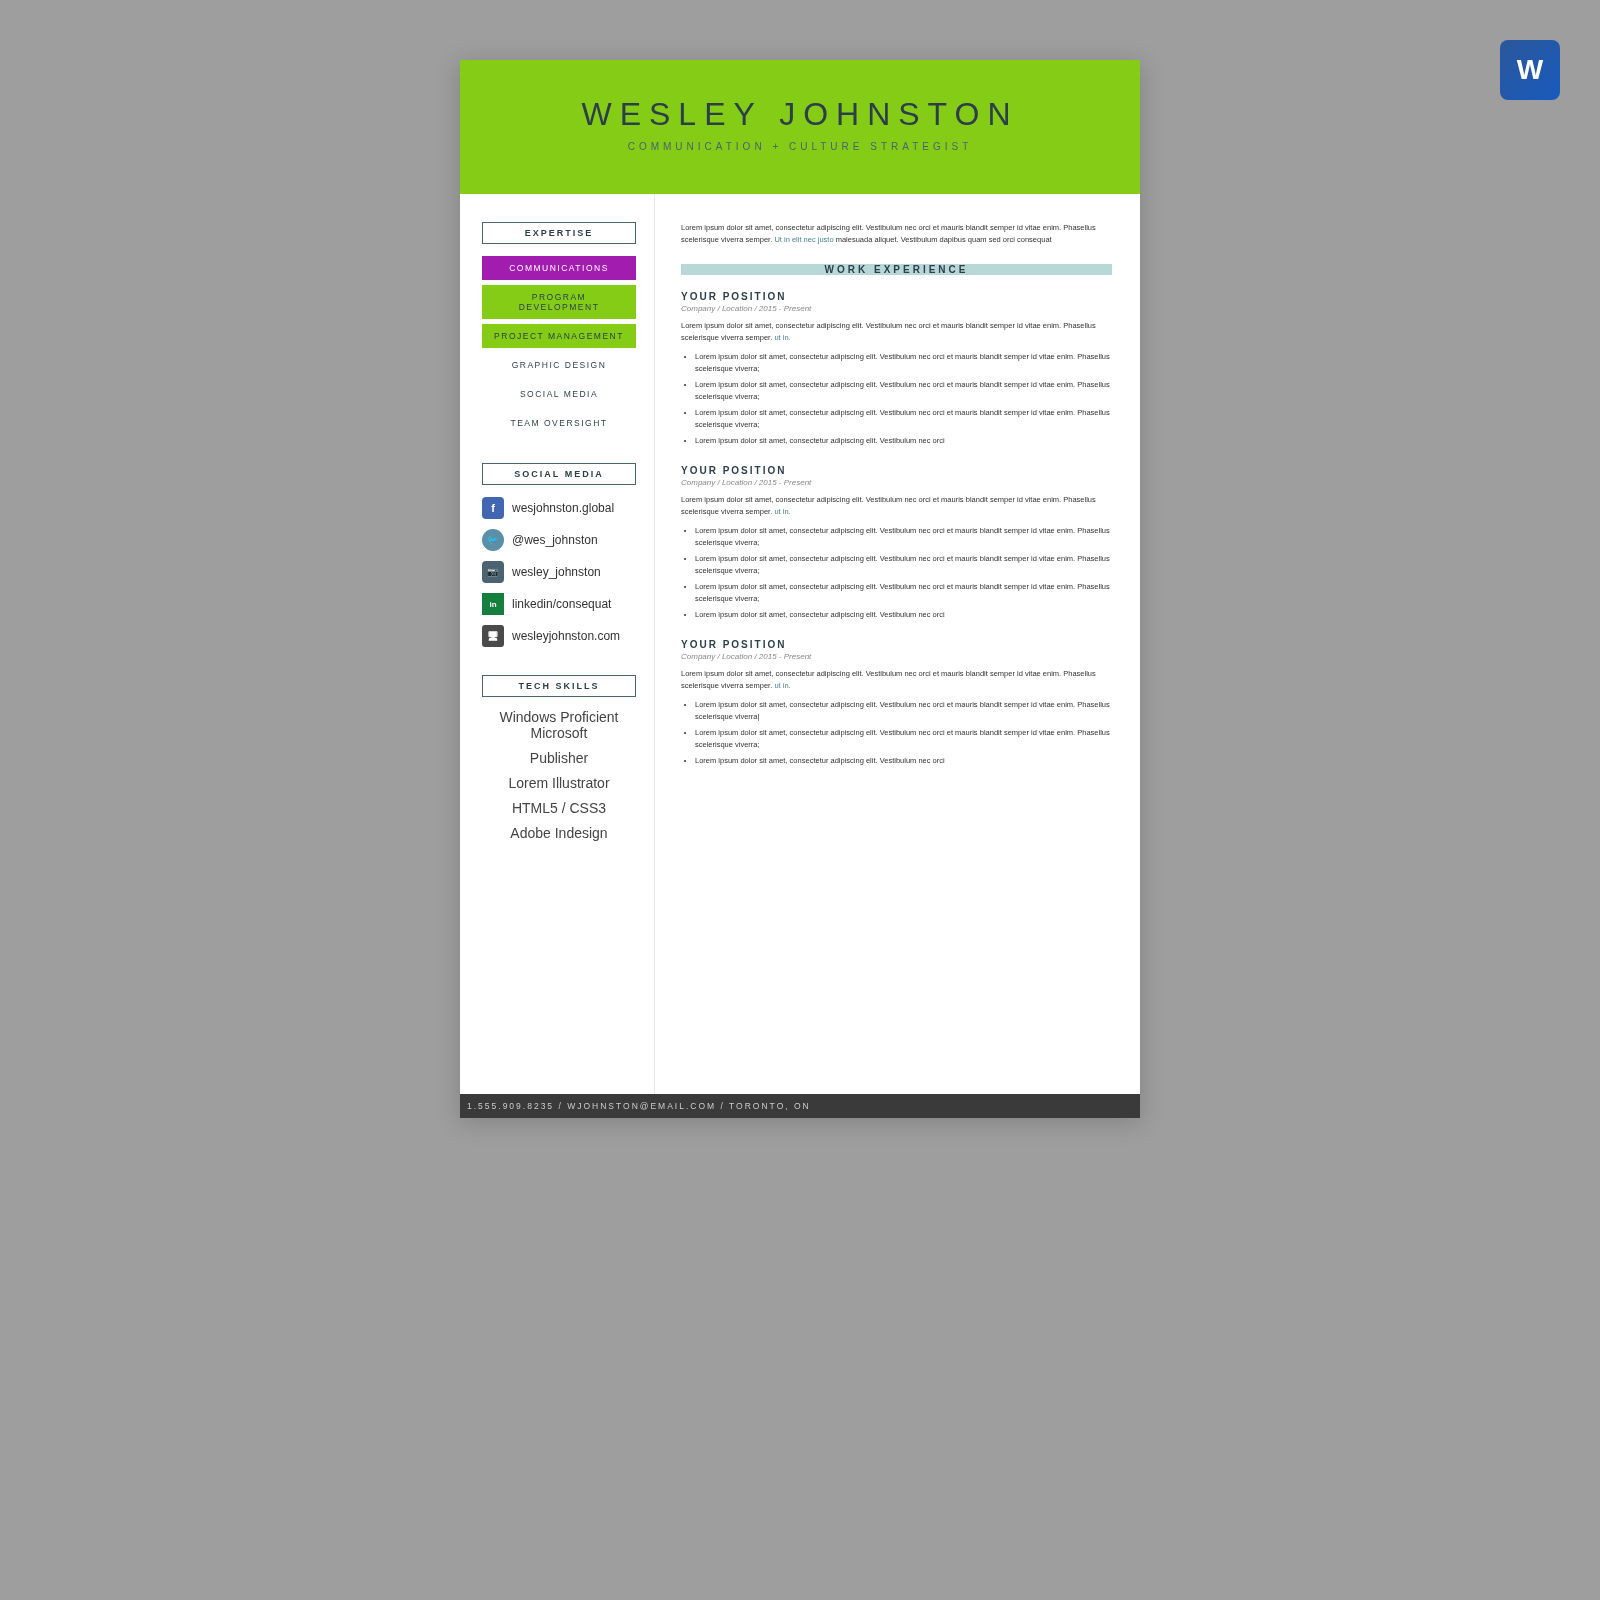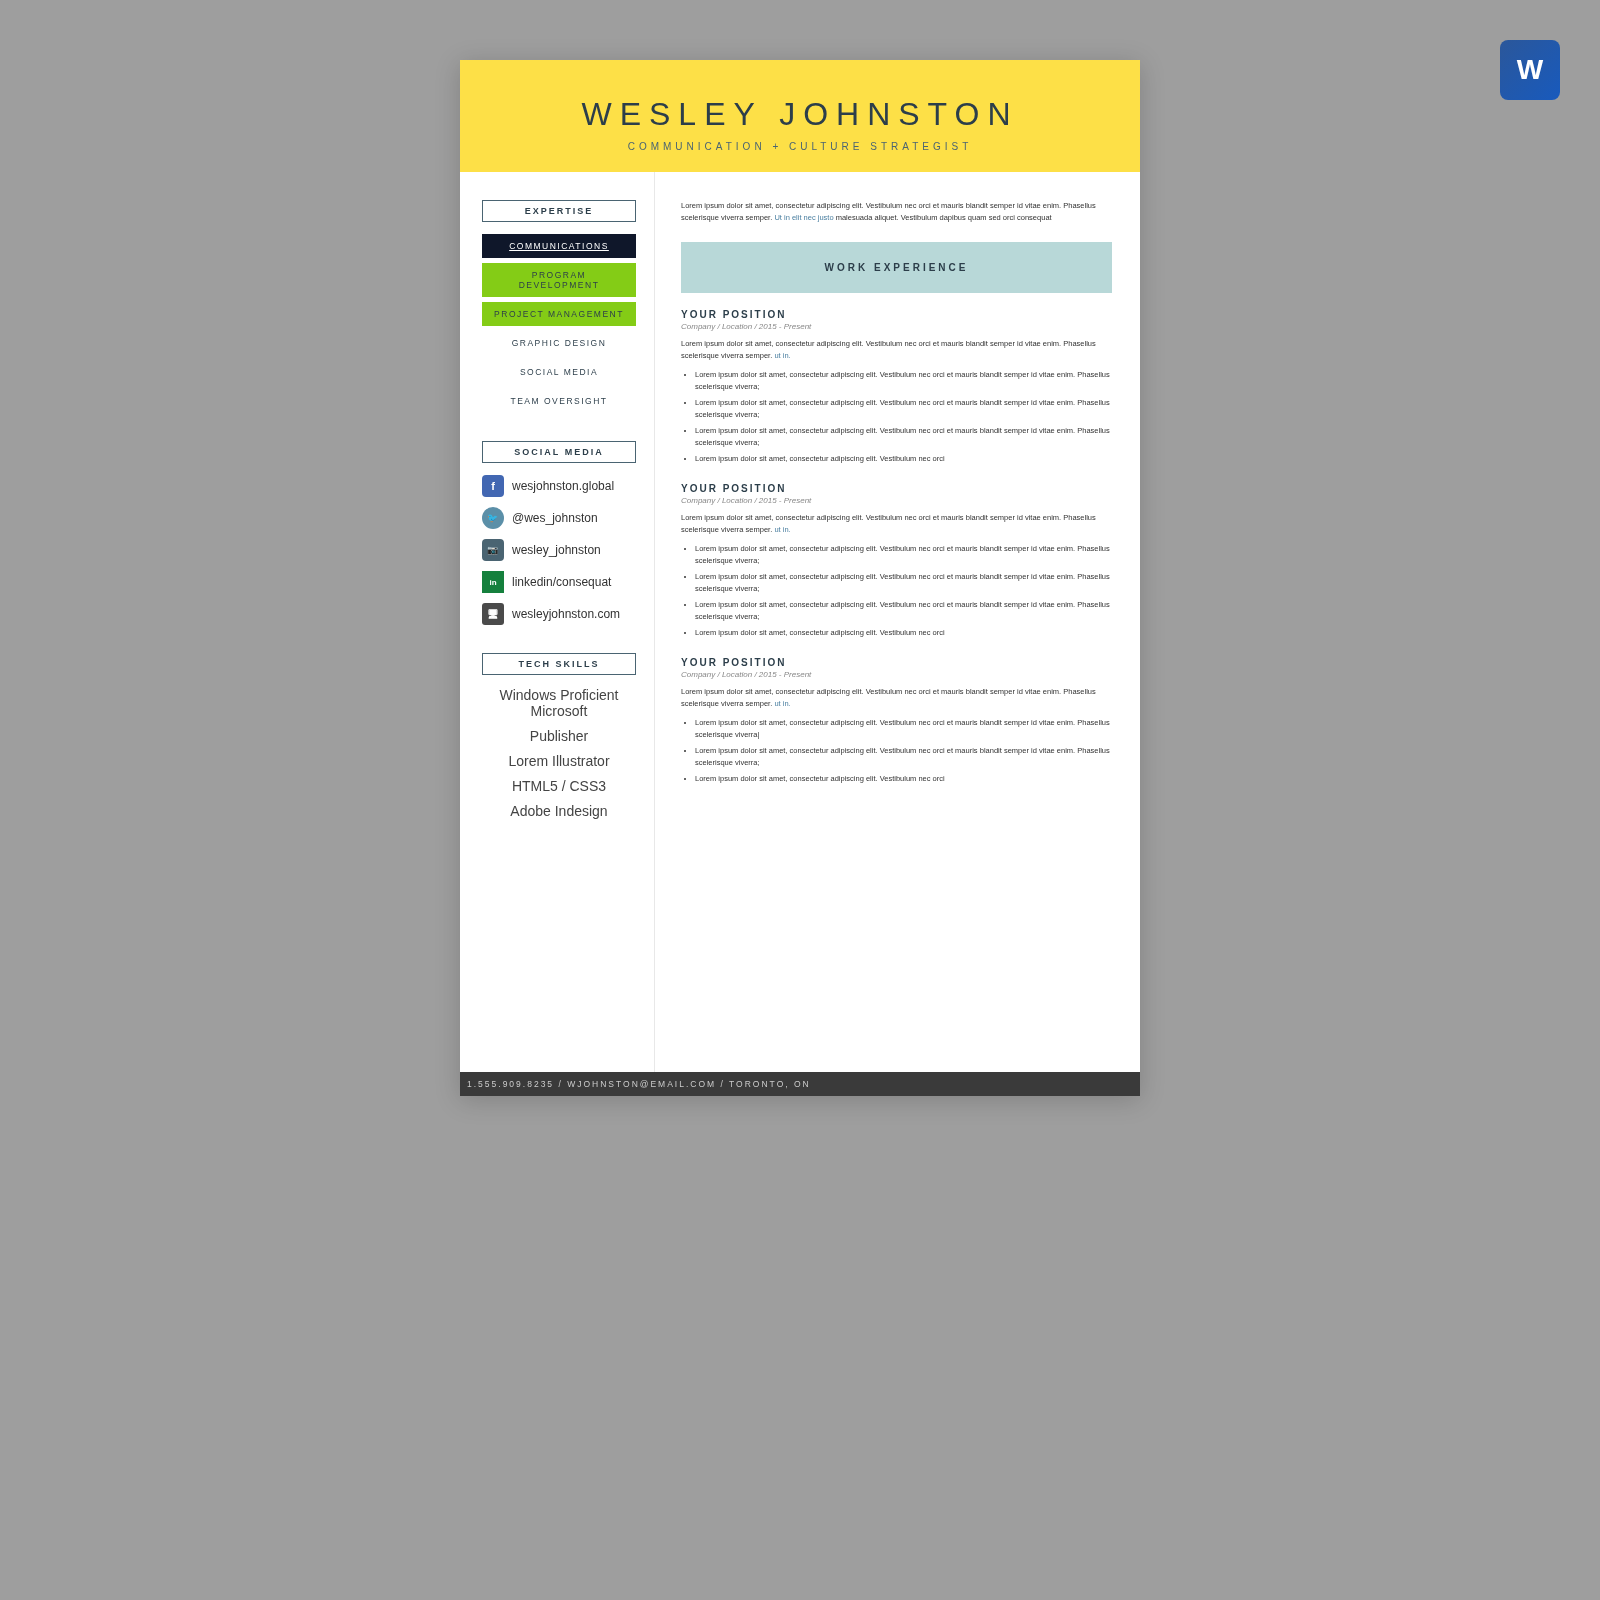--- a/index.html
+++ b/index.html
@@ -28,23 +28,23 @@
       font-weight: bold;
       z-index: 100;
     }
     .resume {
       width: 680px;
       background: #fff;
       box-shadow: 0 4px 24px rgba(0,0,0,0.18);
     }
     
     .resume-header {
-      background: #fde047;
-      text-align: center;
-      padding: 36px 40px 20px;
+      background: #84cc16;
+      text-align: center;
+      padding: 36px 40px 42px;
     }
     .resume-name {
       font-size: 32px;
       font-weight: 300;
       letter-spacing: 8px;
       color: #2c3e4a;
       text-transform: uppercase;
       margin-bottom: 8px;
     }
     .resume-title {
@@ -82,23 +82,22 @@
       font-size: 8.5px;
       letter-spacing: 1.5px;
       color: #2c3e4a;
       text-transform: uppercase;
       padding: 7px 10px;
       margin-bottom: 5px;
       text-align: center;
       font-weight: 500;
     }
     .skill-item.highlight {
-      background: #0f172a;
+      background: #a21caf;
       color: #fff;
-      text-decoration: underline;
     }
     .skill-item.light {
       background: #84cc16;
       color: #2c3e4a;
     }
     .sidebar-section {
       margin-bottom: 28px;
     }
     .social-item {
       display: flex;
@@ -145,21 +144,21 @@
       margin-bottom: 18px;
     }
     .intro-text span.blue { color: #4a7fa0; }
     .work-exp-header {
       background: #b8d8d8;
       text-align: center;
       font-size: 10px;
       letter-spacing: 3px;
       font-weight: 700;
       color: #2c3e4a;
-      padding: 20px;
+      padding: 0;
       margin-bottom: 16px;
       text-transform: uppercase;
     }
     .job-section {
       margin-bottom: 18px;
     }
     .job-title {
       font-size: 10px;
       letter-spacing: 2px;
       font-weight: 700;

